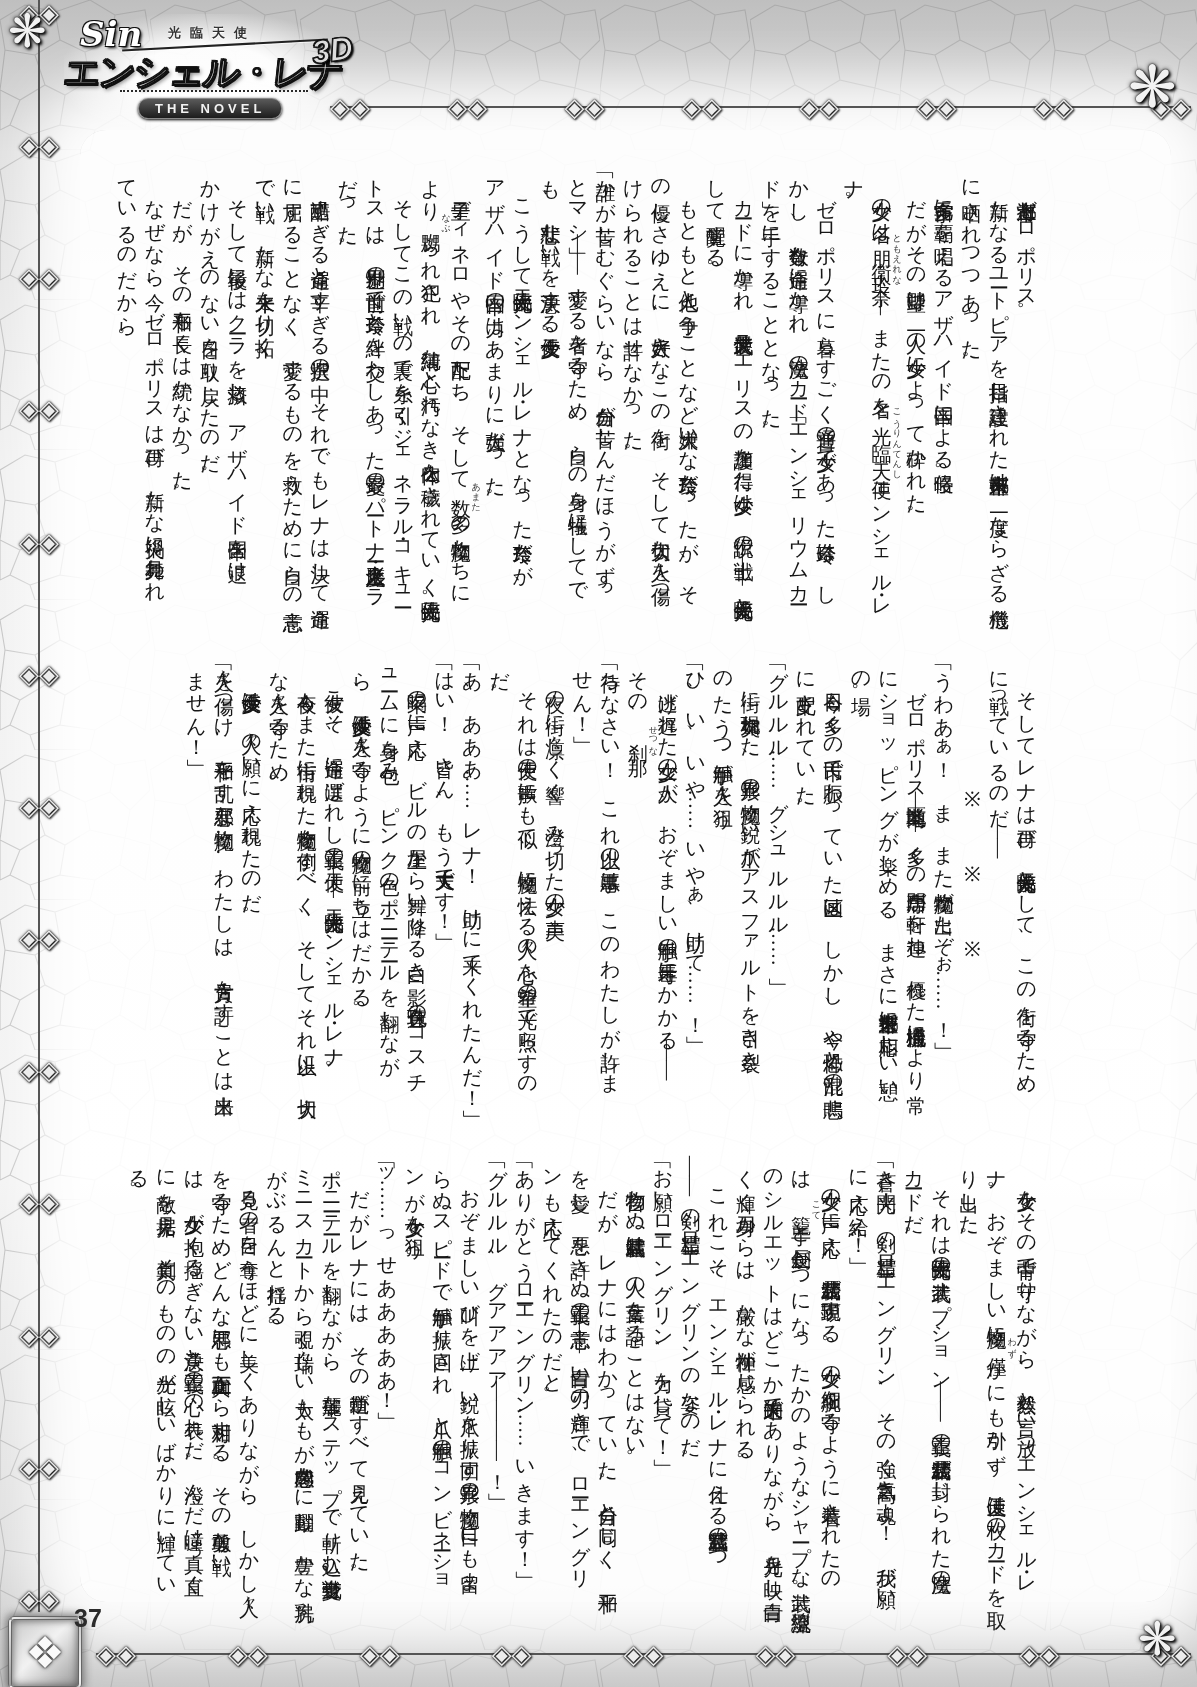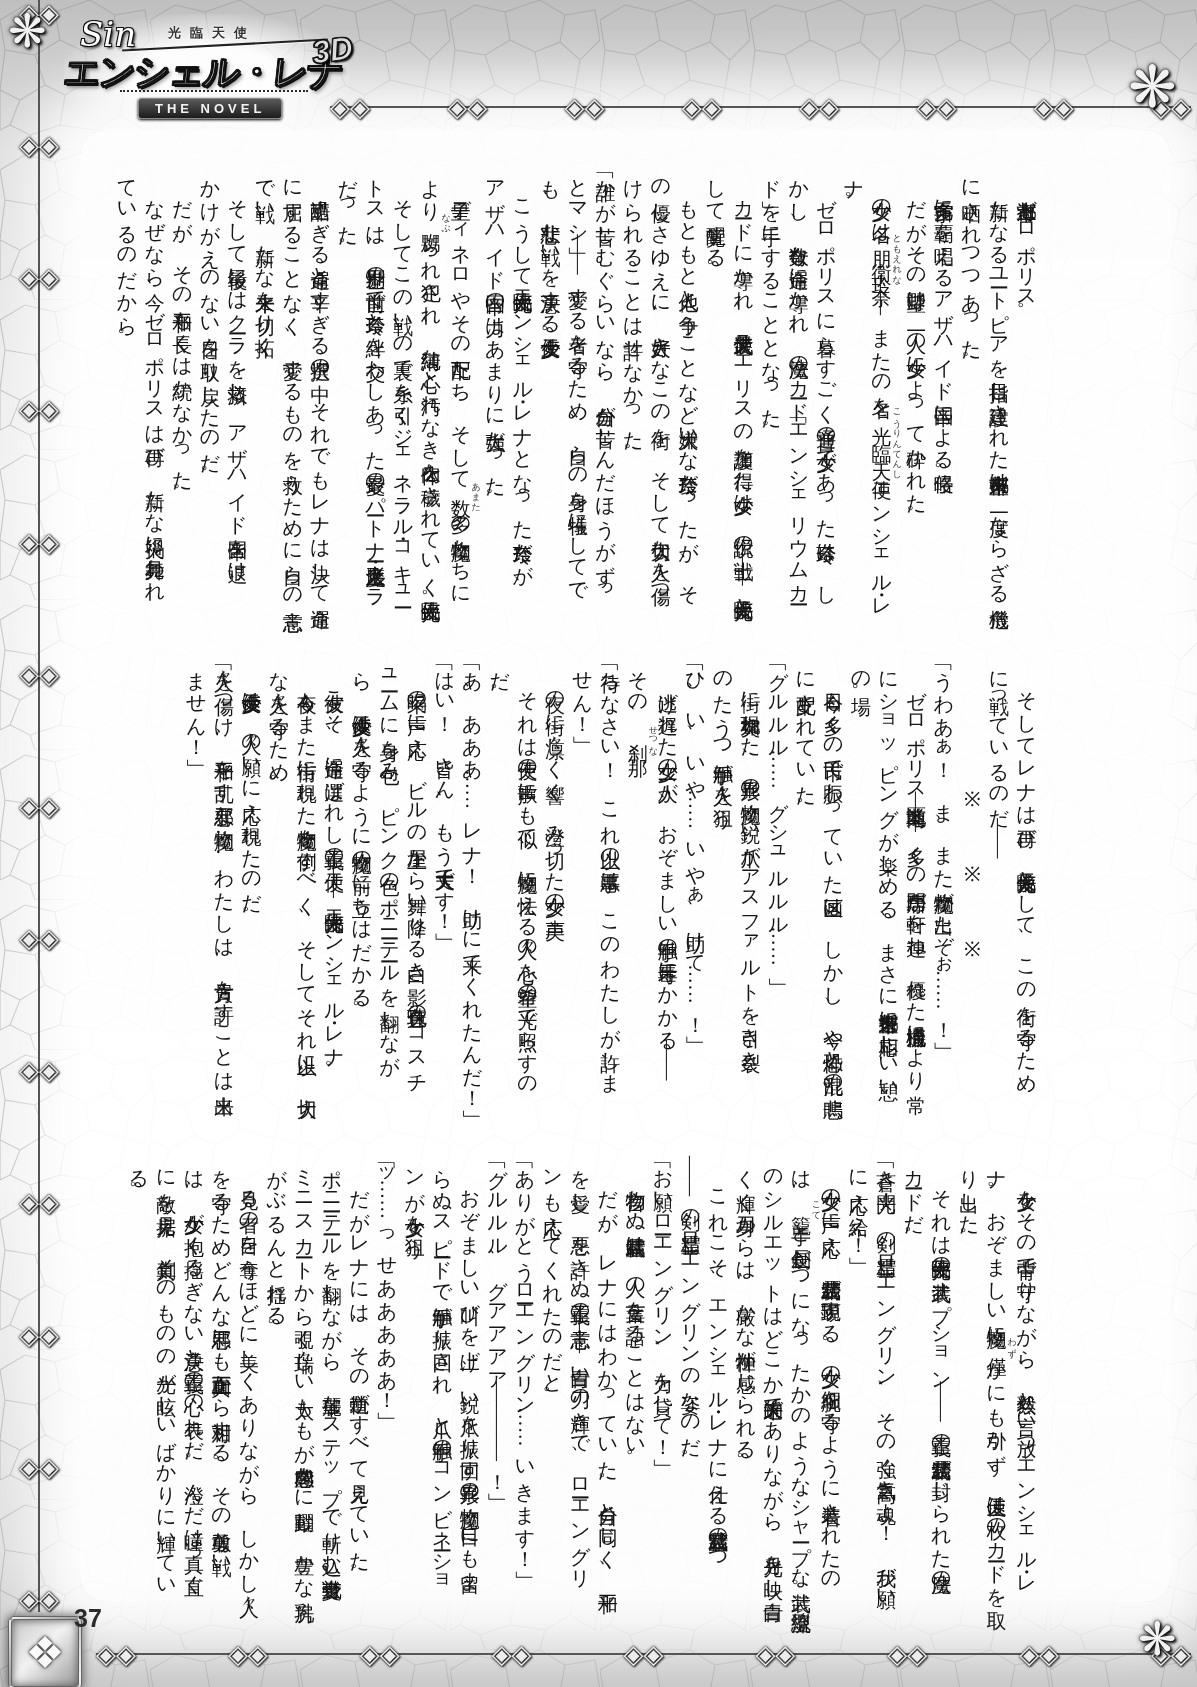--- a/index.html
+++ b/index.html
@@ -47,21 +47,21 @@
   .medallion span{
     font-family:"DejaVu Sans",sans-serif;font-size:44px;line-height:1;color:#fafafa;
     text-shadow:0 0 2px #000,0 0 4px #333;
   }
   
   .logo{
     position:absolute;z-index:3;left:64px;top:14px;width:286px;height:112px;
     background:radial-gradient(ellipse at 50% 55%,rgba(255,255,255,.95) 35%,rgba(255,255,255,0) 75%);
   }
   .logo-sin{
-    position:absolute;left:16px;top:0px;font-family:"DejaVu Serif",serif;font-style:italic;font-weight:normal;
+    position:absolute;left:16px;top:0px;font-family:"DejaVu Serif",serif;font-style:italic;font-weight:bold;
     font-size:34px;color:#fff;
     text-shadow:-1px -1px 0 #111,1px -1px 0 #111,-1px 1px 0 #111,1px 1px 0 #111,2px 2px 3px #000;
   }
   .logo-swoosh{position:absolute;left:58px;top:30px;width:206px;border-top:2px solid #222;transform:rotate(-3deg);box-shadow:0 1px 0 rgba(255,255,255,.8);}
   .logo-kanji{
     position:absolute;left:104px;top:10px;font-size:13px;letter-spacing:9px;color:#333;font-weight:bold;
     text-shadow:0 1px 0 #fff,0 0 2px #fff;white-space:nowrap;
   }
   .logo-main{
     position:absolute;left:0px;top:34px;font-family:"Liberation Sans",sans-serif;font-weight:bold;
@@ -73,21 +73,21 @@
     position:absolute;left:248px;top:18px;font-family:"Liberation Sans",sans-serif;font-weight:bold;font-style:italic;
     font-size:32px;color:#dcdcdc;transform:rotate(-8deg);
     -webkit-text-stroke:1px #101010;
     text-shadow:-1px -1px 0 #101010,1px -1px 0 #101010,-1px 1px 0 #101010,2px 2px 2px #000;
   }
   .logo-dots{position:absolute;left:56px;top:76px;width:188px;border-top:2px dotted #2a2a2a;}
   .logo-banner{
     position:absolute;left:74px;top:84px;padding:2px 16px;
     font-family:"Liberation Sans",sans-serif;font-weight:bold;font-size:13px;letter-spacing:4px;
     color:#f2f2f2;background:linear-gradient(#5a5a5a,#1c1c1c);
-    border:1px solid #888;border-radius:3px;box-shadow:0 1px 3px #000;white-space:nowrap;
+    border:1px solid #888;border-radius:10px;box-shadow:0 1px 3px #000;white-space:nowrap;
   }
   
   .band{
     position:absolute;z-index:4;right:157px;width:940px;height:444px;
     writing-mode:vertical-rl;text-orientation:mixed;
     font-size:20px;line-height:27.6px;color:#161616;letter-spacing:0;
   }
   .band-1{top:166px;}
   .band-2{top:658px;}
   .band-3{top:1156px;}

